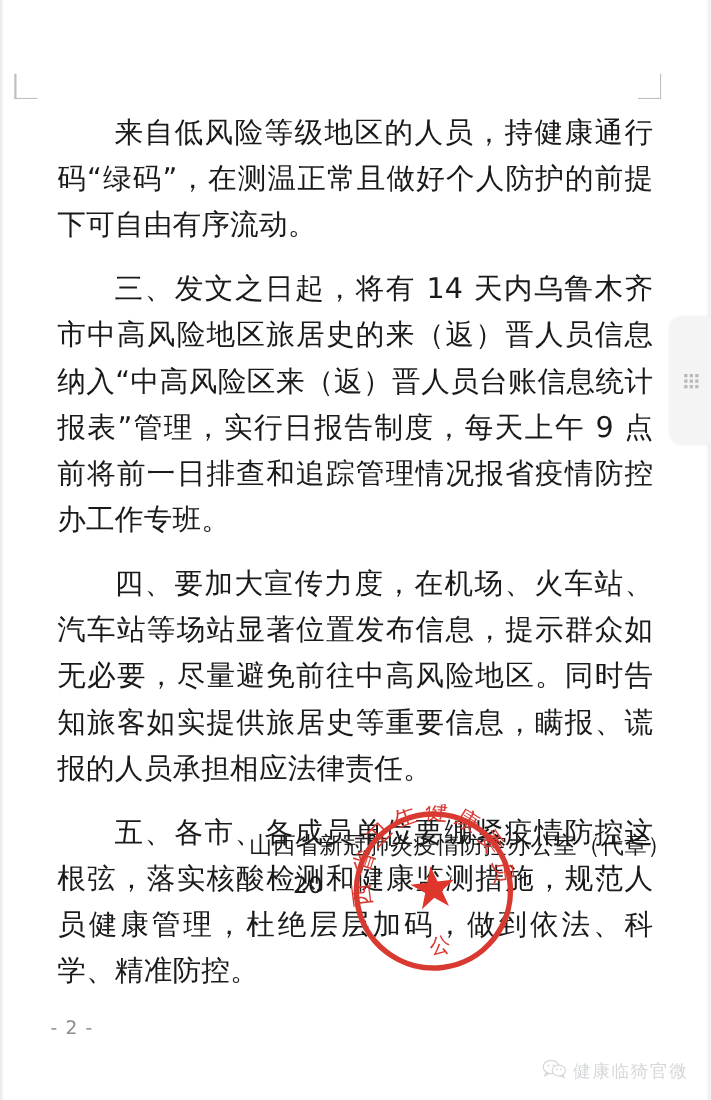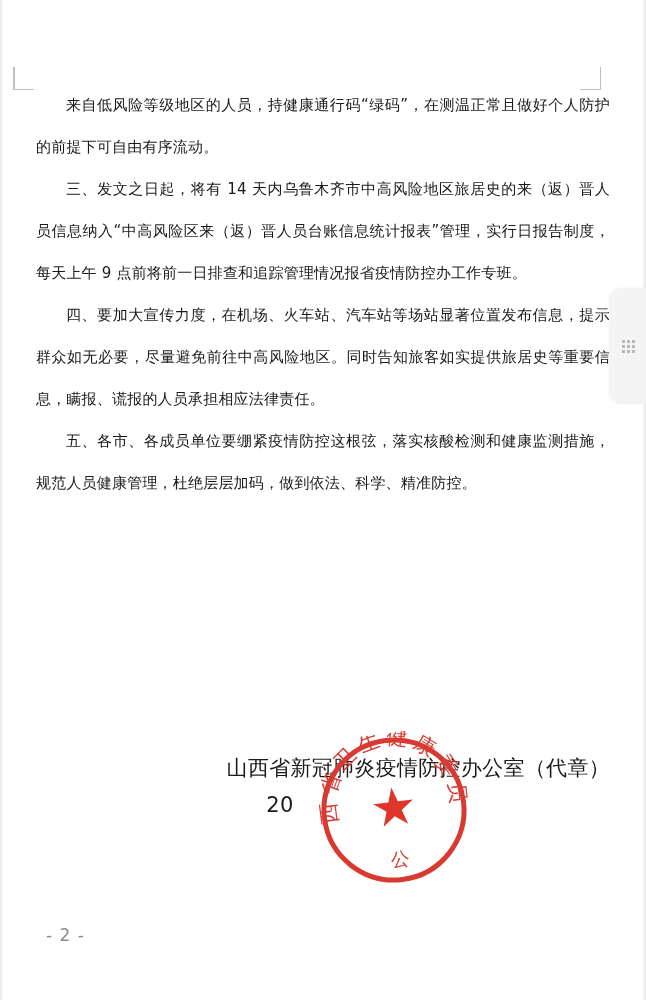--- a/index.html
+++ b/index.html
@@ -51,23 +51,23 @@
   .crop-mark.tr { left: 580px; top: 67px; }
 
   
   #body-text {
     position: absolute;
     left: 36px;
     top: 84px;
     width: 574px;
   }
   .para {
-    margin: 0;
-    font-family: "DejaVu Sans", "Liberation Sans", sans-serif;
-    font-size: 15px;
+    margin: 16px;
+    font-family: "DejaVu Sans", "Liberation Sans", sans-serif;
+    font-size: 26px;
     line-height: 42px;
     color: #1a1a1a;
     text-align: justify;
     text-justify: inter-ideograph;
     letter-spacing: 0.2px;
     text-indent: 2em;
     word-break: break-all;
   }
 
   
@@ -200,20 +200,35 @@
       <text font-family="'DejaVu Sans','Liberation Sans',sans-serif" font-size="21" fill="#d83a32" letter-spacing="5">
         <textPath href="#sealArcTop" startOffset="50%" text-anchor="middle">山西省卫生健康委员会</textPath>
       </text>
       <text x="77" y="133" text-anchor="middle" font-family="'DejaVu Sans','Liberation Sans',sans-serif" font-size="19" fill="#d83a32">公</text>
       <text x="77" y="92" text-anchor="middle" font-size="52" fill="#e0352b" font-family="'DejaVu Sans',sans-serif">★</text>
     </svg>
   </div>
 
   <div id="page-number">- 2 -</div>
 
+  <div id="watermark">
+    <span>
+      <svg width="22" height="18" viewBox="0 0 22 18" xmlns="http://www.w3.org/2000/svg">
+        <ellipse cx="8" cy="7" rx="7.2" ry="6" fill="none" stroke="#9aa0a6" stroke-width="1.1"></ellipse>
+        <path d="M 3.6 12 L 2.2 15.2 L 5.6 13.4 Z" fill="none" stroke="#9aa0a6" stroke-width="1.1"></path>
+        <circle cx="5.6" cy="5.6" r="0.9" fill="#9aa0a6"></circle>
+        <circle cx="10.2" cy="5.6" r="0.9" fill="#9aa0a6"></circle>
+        <ellipse cx="15" cy="10.2" rx="6" ry="5" fill="#ffffff" stroke="#9aa0a6" stroke-width="1.1"></ellipse>
+        <path d="M 18.6 14 L 19.8 16.6 L 17 15.3 Z" fill="none" stroke="#9aa0a6" stroke-width="1.1"></path>
+        <circle cx="13" cy="9.2" r="0.8" fill="#9aa0a6"></circle>
+        <circle cx="17" cy="9.2" r="0.8" fill="#9aa0a6"></circle>
+      </svg>
+    </span>
+    <span class="wm-text">健康临猗官微</span>
+  </div>
 
   <div id="drag-handle">
     <span class="dot-grid">
       <i></i>
         <i></i>
         <i></i>
         <i></i>
         <i></i>
         <i></i>
         <i></i>

